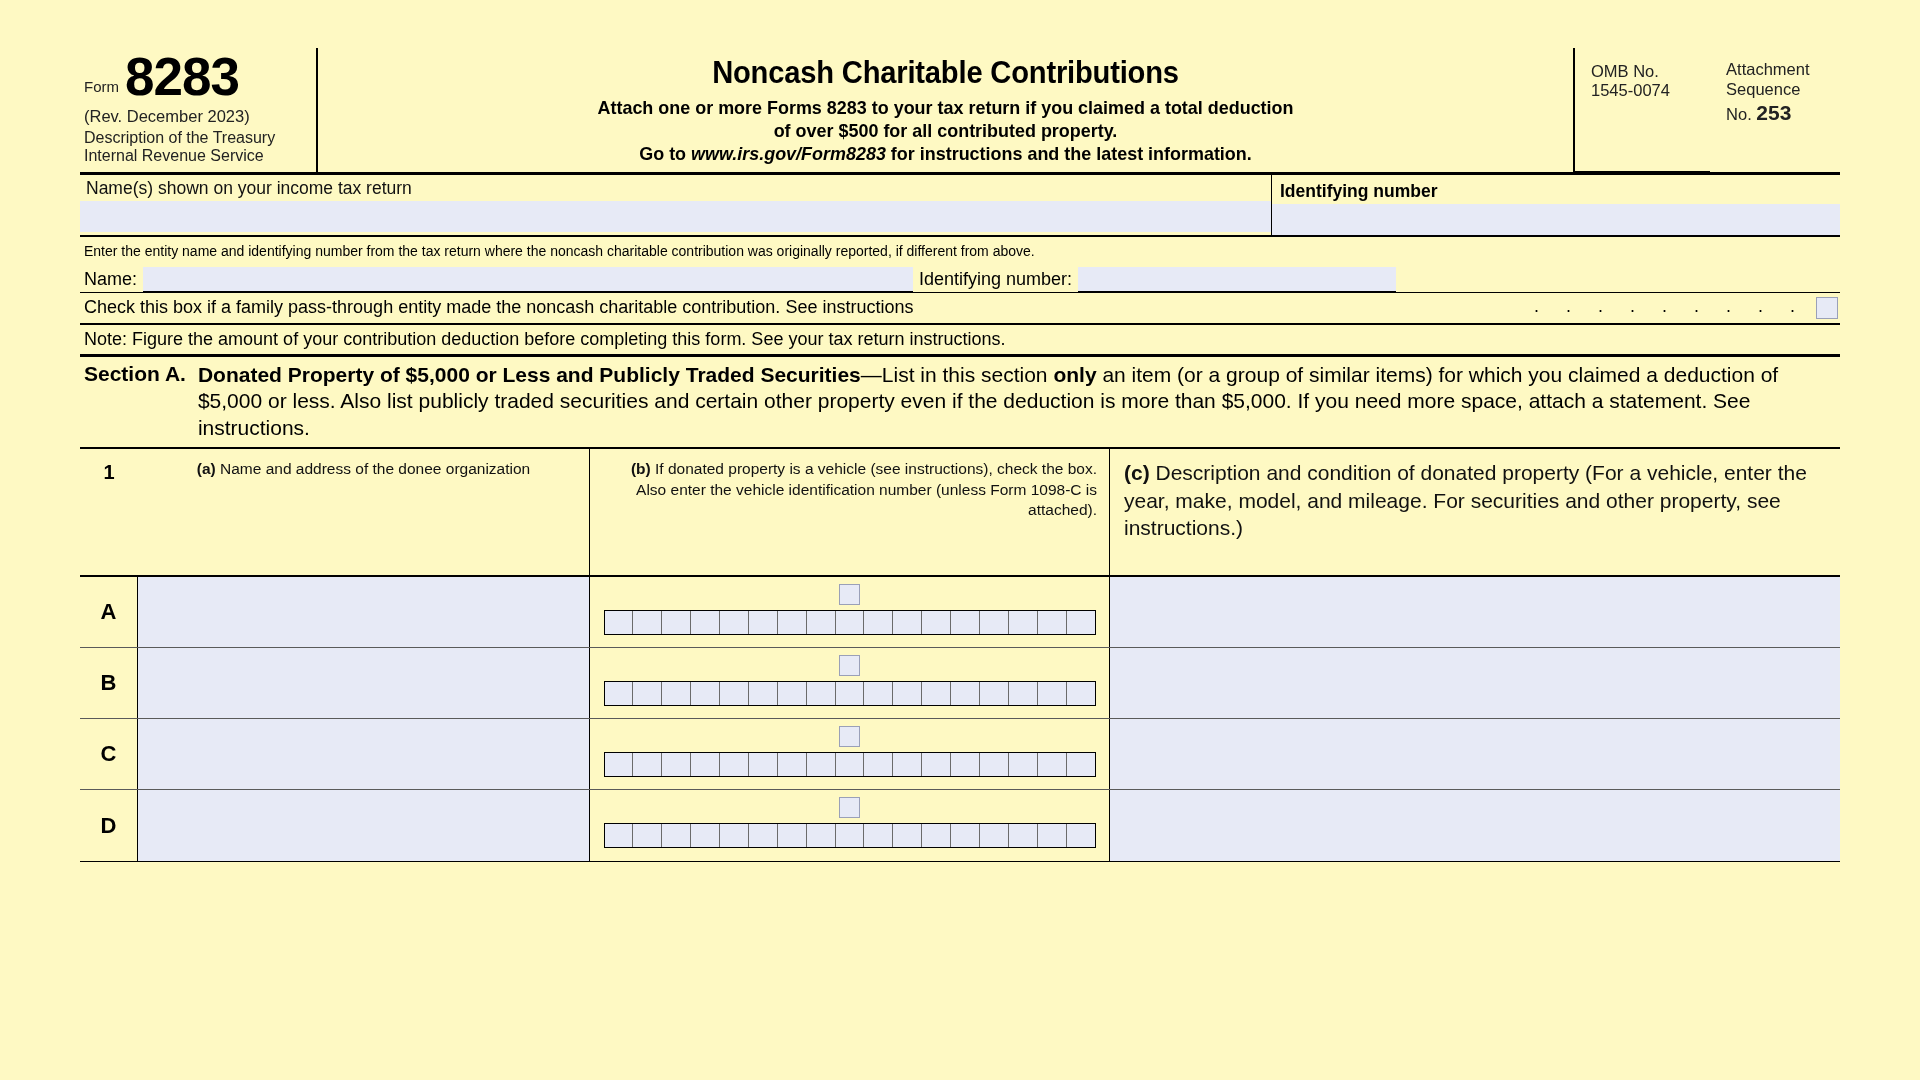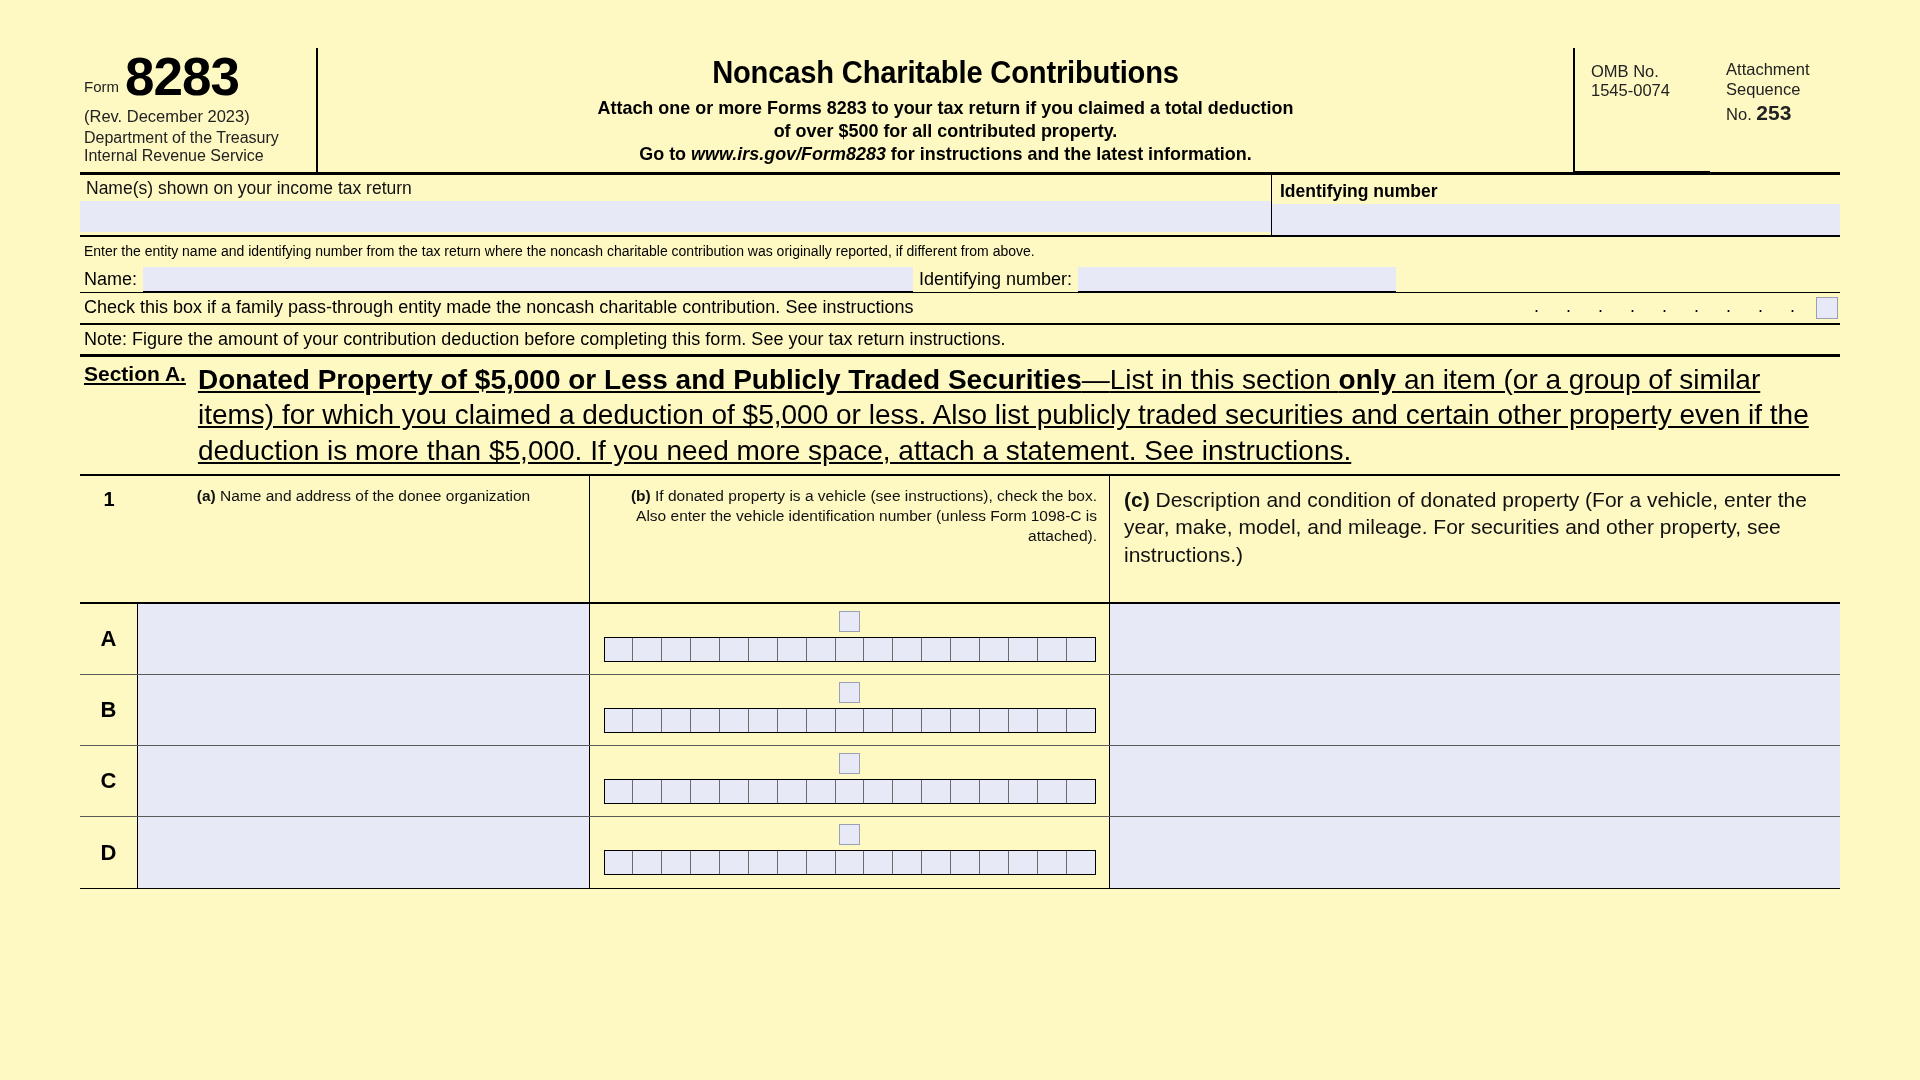--- a/index.html
+++ b/index.html
@@ -136,29 +136,28 @@
     padding:4px 4px 4px 4px;
     border-bottom:3px solid #000;
   }
   .note-line b { font-weight:normal; }
 
   
   .secA {
     display:flex;
     padding:5px 4px 6px 4px;
     border-bottom:2.5px solid #000;
-    text-decoration:underline;
   }
   .secA-label {
     font-weight:bold;
     font-size:21px;
     white-space:nowrap;
     padding-right:12px;
   }
-  .secA-body { font-size:28px; line-height:1.27; }
+  .secA-body { font-size:21px; line-height:1.27; }
   .secA-body b { font-weight:bold; }
 
   
   .tbl { border-bottom:1px solid #000; }
   .thead { display:flex; border-bottom:2.5px solid #000; min-height:128px; }
   .c-num {
     width:58px;
     display:flex; align-items:flex-start; justify-content:center;
     padding-top:12px;
     font-weight:bold; font-size:20px;
@@ -241,21 +240,21 @@
 
     <div class="hdr">
 
       <div class="hdr-left">
         <div class="form-num-line">
           <span class="lbl-form">Form</span>
           <span class="num-8283">8283</span>
         </div>
         <div class="rev">(Rev. December 2023)</div>
         <div class="dept">
-          <div>Department of the Treasury</div>
+          <div>Description of the Treasury</div>
           <div>Internal Revenue Service</div>
         </div>
       </div>
 
       <div class="hdr-mid">
         <div class="title-main">Noncash Charitable Contributions</div>
         <div class="title-sub">
           <div>Attach one or more Forms 8283 to your tax return if you claimed a total deduction</div>
           <div>of over $500 for all contributed property.</div>
           <div>

